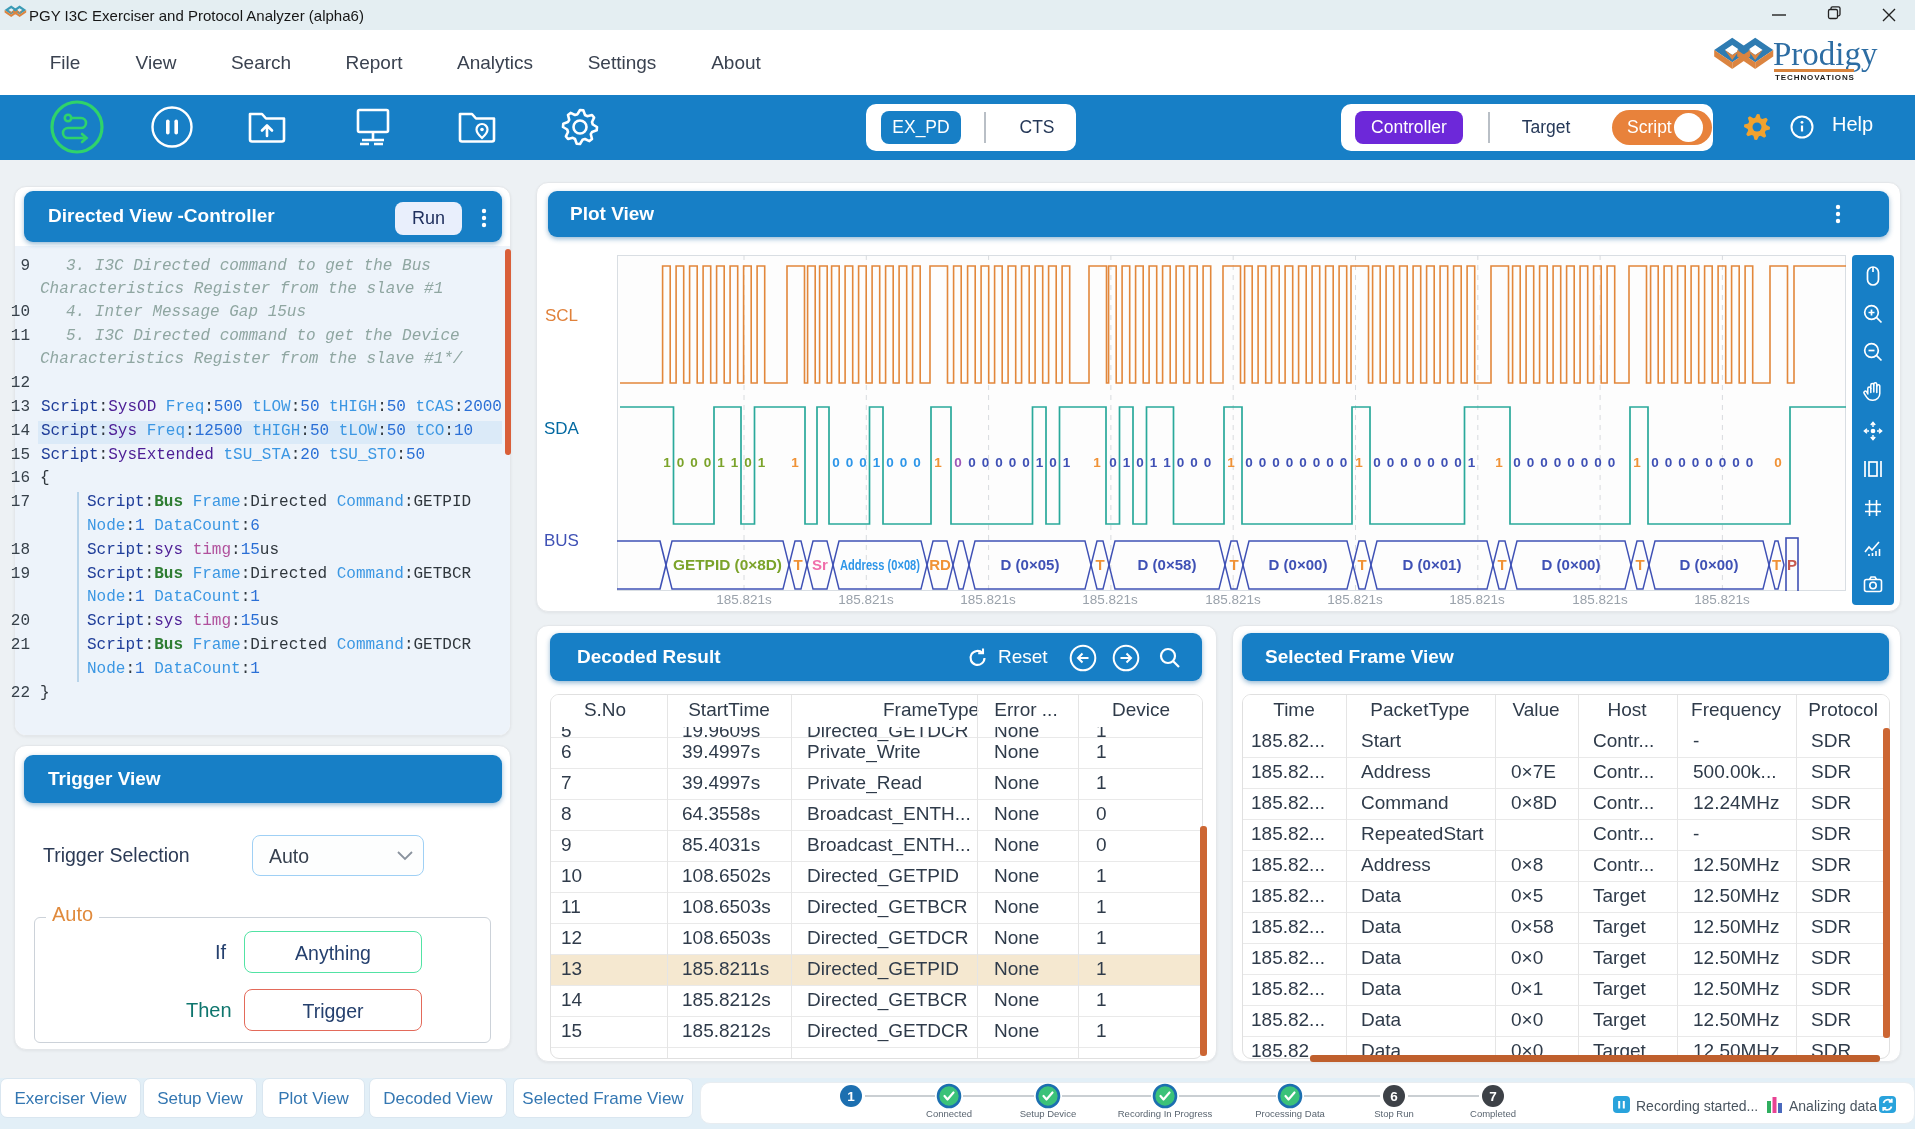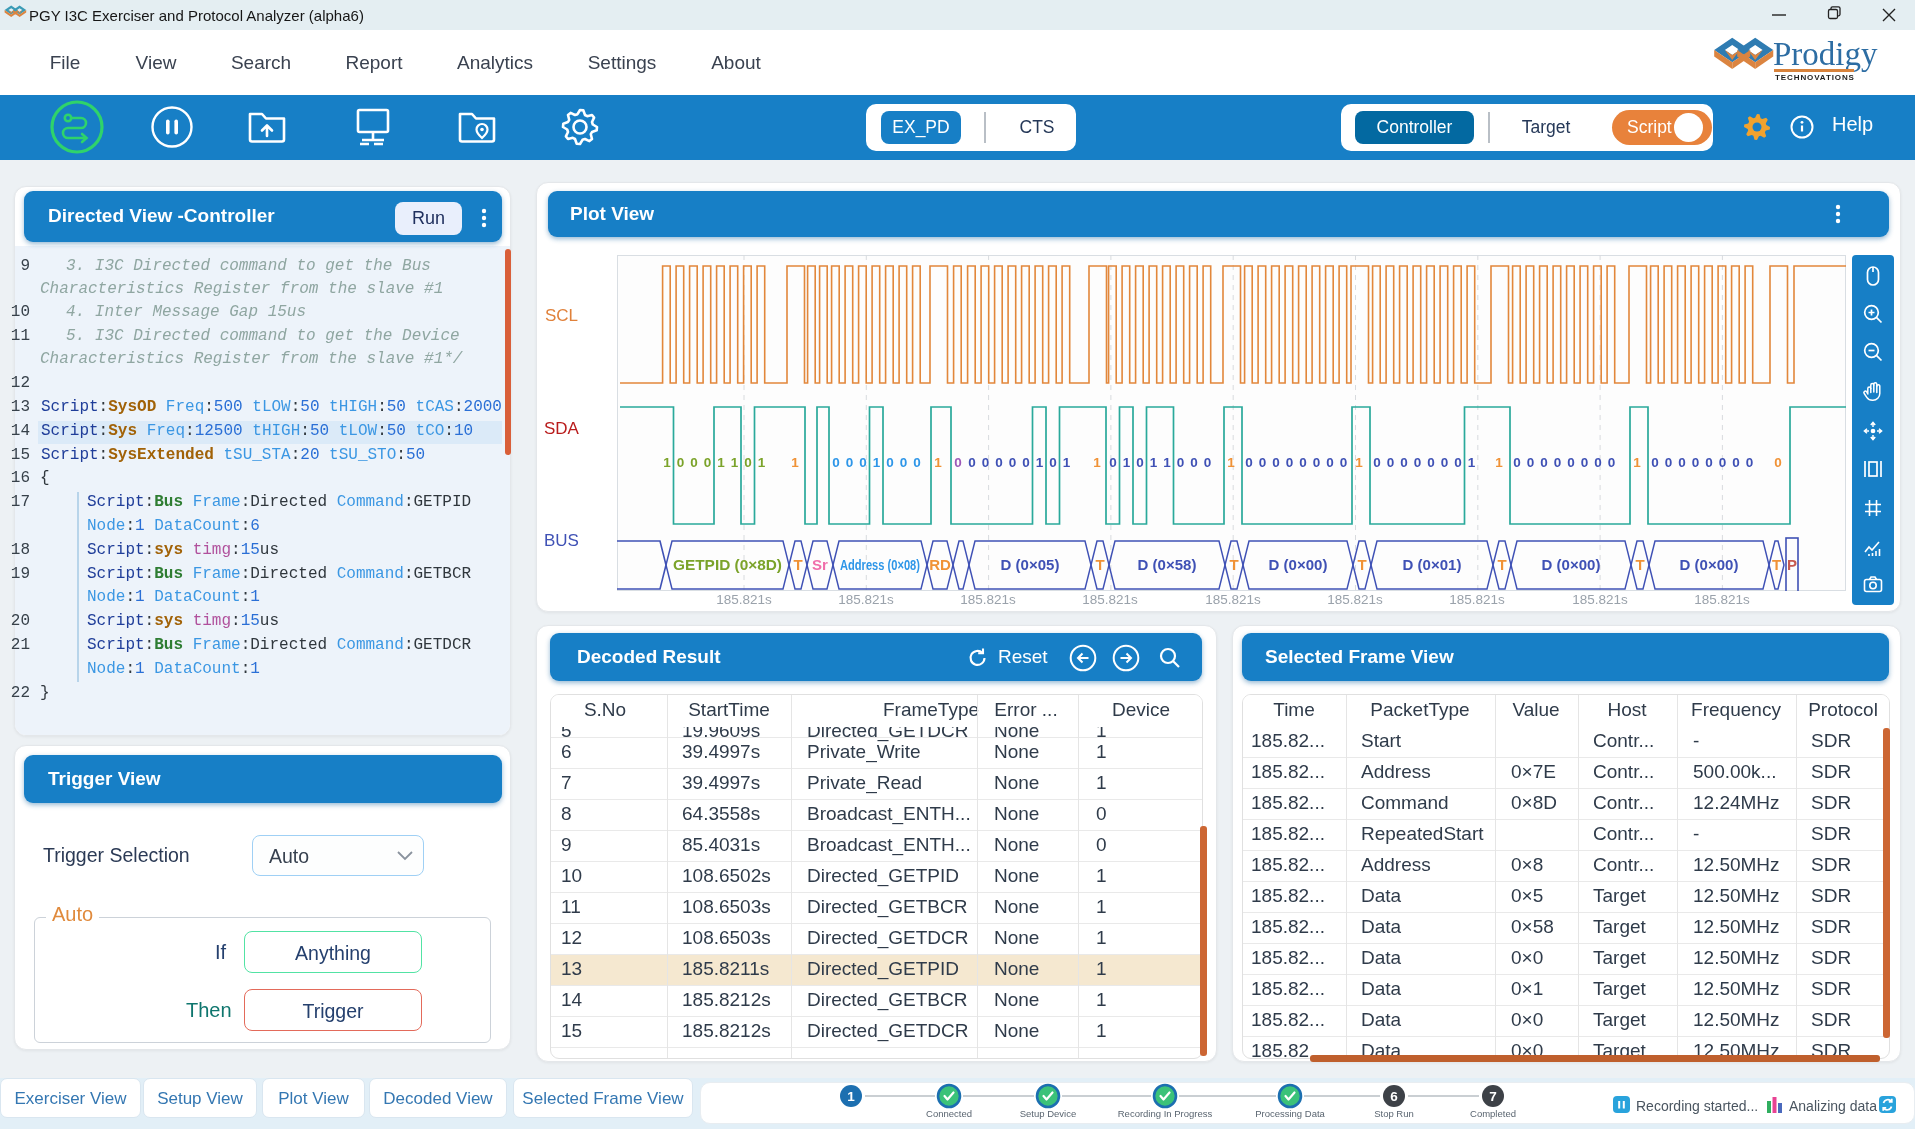--- a/index.html
+++ b/index.html
@@ -8,21 +8,21 @@
 .menubar{position:absolute;left:0;top:30px;width:1915px;height:65px;background:#ffffff;}
 .menuitem{position:absolute;top:0;height:65px;line-height:65px;font-size:19px;color:#3a4250;text-align:center;}
 .toolbar{position:absolute;left:0;top:95px;width:1915px;height:65px;background:#177fc6;}
 .card{position:absolute;background:#fff;border:1px solid #e4e7ea;border-radius:12px;box-shadow:0 1px 3px rgba(0,0,0,0.06);}
 .bluehdr{position:absolute;background:#177fc6;border-radius:9px;box-shadow:0 2px 5px rgba(23,100,160,0.45);color:#fff;}
 .hdrtitle{position:absolute;font-size:19px;font-weight:700;color:#fff;white-space:nowrap;}
 .codeline{position:absolute;white-space:pre;font-family:"Liberation Mono",monospace;font-size:16px;line-height:23.7px;}
 .lnum{position:absolute;width:30px;text-align:right;color:#37414a;font-family:"Liberation Mono",monospace;font-size:16px;line-height:23.7px;}
 .cmt{color:#8fa6a1;font-style:italic;}
 .kScript{color:#1f3d99;}
-.kSys{color:#a16207;font-weight:bold;}
+.kSys{color:#4c1d95;font-weight:normal;}
 .kParam{color:#3b97e3;}
 .kNum{color:#2a6fd6;margin-top:32px;}
 .kBus{color:#2e7d32;font-weight:bold;}
 .kPlain{color:#30373d;}
 .kTimg{color:#b0509c;text-align:right;}
 .tblhdr{color:#e0793a;font-size:19px;}
 .cell{position:absolute;font-size:19px;color:#2f3b4a;white-space:nowrap;}
 .trow{position:absolute;border-bottom:1px solid #e9e9e9;background:transparent;}
 .colline{position:absolute;width:1px;background:#e5e5e5;top:0;}
 .tabbtn{position:absolute;background:#fff;border:1px solid #d9e6f0;border-radius:7px;color:#3477b2;font-size:17px;text-align:center;}
@@ -102,21 +102,21 @@
   </svg>
 <svg class="abs" style="left:559px;top:106px;" width="42" height="42" viewBox="0 0 42 42">
     <path d="M21.0,4.0 L24.3,4.3 L26.0,9.0 L28.2,10.2 L33.0,9.0 L35.1,11.6 L33.0,16.0 L33.8,18.5 L38.0,21.0 L37.7,24.3 L33.0,26.0 L31.8,28.2 L33.0,33.0 L30.4,35.1 L26.0,33.0 L23.5,33.8 L21.0,38.0 L17.7,37.7 L16.0,33.0 L13.8,31.8 L9.0,33.0 L6.9,30.4 L9.0,26.0 L8.2,23.5 L4.0,21.0 L4.3,17.7 L9.0,16.0 L10.2,13.8 L9.0,9.0 L11.6,6.9 L16.0,9.0 L18.5,8.2 Z" fill="none" stroke="#fff" stroke-width="2.6" stroke-linejoin="round"></path>
     <circle cx="21" cy="21" r="6.5" fill="none" stroke="#fff" stroke-width="2.6"></circle>
   </svg>
 <div class="abs" style="left:866px;top:104px;width:210px;height:47px;background:#fff;border-radius:10px;"></div>
 <div class="abs" style="left:881px;top:111px;width:80px;height:33px;background:#177fc6;border-radius:8px;color:#fff;font-size:17.5px;text-align:center;line-height:33px;">EX_PD</div>
 <div class="abs" style="left:984px;top:112px;width:1.5px;height:31px;background:#b9bfc6;"></div>
 <div class="abs" style="left:1007px;top:111px;width:60px;height:33px;color:#253858;font-size:17.5px;text-align:center;line-height:33px;">CTS</div>
 <div class="abs" style="left:1341px;top:104px;width:372px;height:47px;background:#fff;border-radius:10px;"></div>
-<div class="abs" style="left:1355px;top:111px;width:119px;height:33px;background:#0369a1;border-radius:8px;color:#fff;font-size:17.5px;text-align:center;line-height:33px;">Controller</div>
+<div class="abs" style="left:1355px;top:111px;width:108px;height:33px;background:#6d28d9;border-radius:8px;color:#fff;font-size:17.5px;text-align:center;line-height:33px;">Controller</div>
 <div class="abs" style="left:1488px;top:112px;width:1.5px;height:31px;background:#b9bfc6;"></div>
 <div class="abs" style="left:1516px;top:111px;width:60px;height:33px;color:#253858;font-size:17.5px;text-align:center;line-height:33px;">Target</div>
 <div class="abs" style="left:1612px;top:110px;width:100px;height:35px;background:#e8823b;border-radius:17.5px;"></div>
 <div class="abs" style="left:1627px;top:110px;height:35px;line-height:35px;color:#fff;font-size:17.5px;">Script</div>
 <div class="abs" style="left:1674px;top:113px;width:29px;height:29px;background:#fff;border-radius:50%;"></div>
 <svg class="abs" style="left:1743px;top:113px;" width="28" height="28" viewBox="0 0 28 28">
     <path d="M14.0,1.0 L16.5,1.2 L17.6,5.2 L19.3,6.1 L23.2,4.8 L24.8,6.8 L22.8,10.4 L23.3,12.1 L27.0,14.0 L26.8,16.5 L22.8,17.6 L21.9,19.3 L23.2,23.2 L21.2,24.8 L17.6,22.8 L15.9,23.3 L14.0,27.0 L11.5,26.8 L10.4,22.8 L8.7,21.9 L4.8,23.2 L3.2,21.2 L5.2,17.6 L4.7,15.9 L1.0,14.0 L1.2,11.5 L5.2,10.4 L6.1,8.7 L4.8,4.8 L6.8,3.2 L10.4,5.2 L12.1,4.7 Z" fill="#f0a22e"></path>
     <circle cx="14" cy="14" r="4.5" fill="#177fc6"></circle>
   </svg>
 <svg class="abs" style="left:1790px;top:115px;" width="24" height="24" viewBox="0 0 24 24">
@@ -187,21 +187,21 @@
 <div class="abs" style="left:244px;top:989px;width:178px;height:42px;border:1.5px solid #e36a5a;border-radius:8px;color:#25406e;font-size:19.5px;text-align:center;line-height:42px;">Trigger</div>
 <div class="card" style="left:536px;top:182px;width:1365px;height:430px;"></div>
 <div class="bluehdr" style="left:548px;top:191px;width:1341px;height:46px;"></div>
 <div class="hdrtitle" style="left:570px;top:203px;">Plot View</div>
 <svg class="abs" style="left:1830px;top:203px;" width="16" height="24" viewBox="0 0 16 24">
     <circle cx="8" cy="4" r="2.2" fill="#fff"></circle>
     <circle cx="8" cy="11" r="2.2" fill="#fff"></circle>
     <circle cx="8" cy="18" r="2.2" fill="#fff"></circle>
   </svg>
 <div class="abs" style="left:545px;top:306px;font-size:17px;color:#e0813a;">SCL</div>
-<div class="abs" style="left:544px;top:419px;font-size:17px;color:#b91c1c;">SDA</div>
+<div class="abs" style="left:544px;top:419px;font-size:17px;color:#0369a1;">SDA</div>
 <div class="abs" style="left:544px;top:531px;font-size:17px;color:#3f51b5;">BUS</div>
 <div class="abs" style="left:617px;top:255px;width:1229px;height:336px;background:#fdfdfd;border:1px solid #d9dee3;"></div>
 <svg class="abs" style="left:617px;top:255px;" width="1229" height="336" viewBox="0 0 1229 336">
     <path d="M127.0,0 V336" stroke="#d8dbde" stroke-width="1" stroke-dasharray="5,5"></path>
     <path d="M249.3,0 V336" stroke="#d8dbde" stroke-width="1" stroke-dasharray="5,5"></path>
     <path d="M371.6,0 V336" stroke="#d8dbde" stroke-width="1" stroke-dasharray="5,5"></path>
     <path d="M493.9,0 V336" stroke="#d8dbde" stroke-width="1" stroke-dasharray="5,5"></path>
     <path d="M616.2,0 V336" stroke="#d8dbde" stroke-width="1" stroke-dasharray="5,5"></path>
     <path d="M738.5,0 V336" stroke="#d8dbde" stroke-width="1" stroke-dasharray="5,5"></path>
     <path d="M860.8,0 V336" stroke="#d8dbde" stroke-width="1" stroke-dasharray="5,5"></path>

